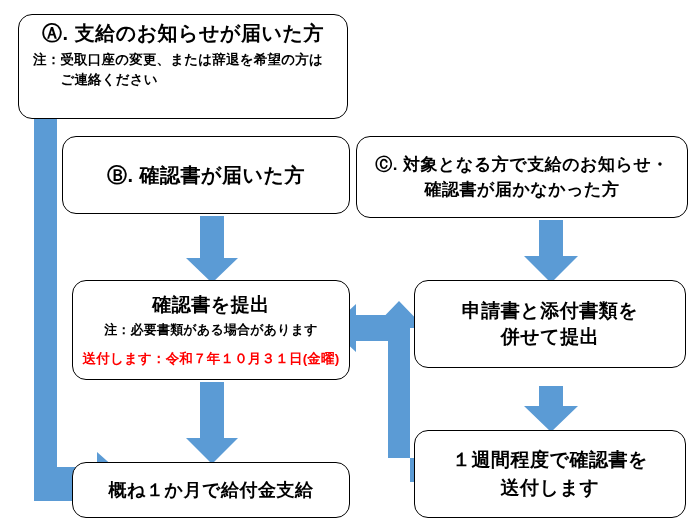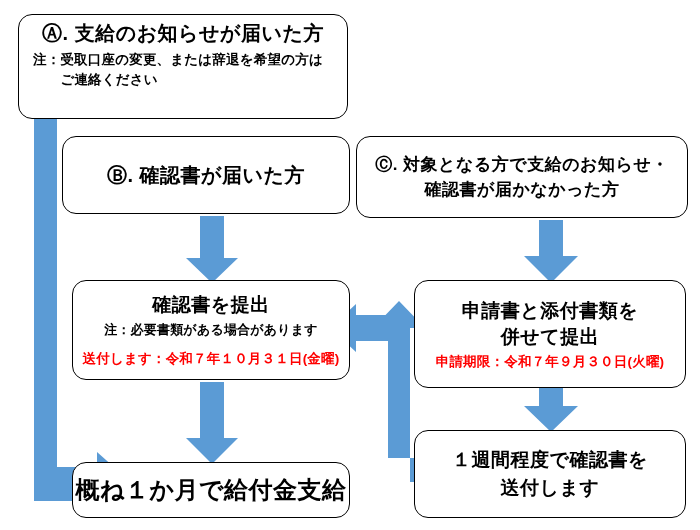--- a/index.html
+++ b/index.html
@@ -63,25 +63,25 @@
   #node-b { left: 62px;  top: 136px; width: 288px; height: 78px; }
   #node-b .title { font-size: 20px; }
 
   #node-c { left: 356px; top: 136px; width: 332px; height: 82px; }
   #node-c .title { font-size: 17px; line-height: 1.5; }
 
   #node-d { left: 72px;  top: 280px; width: 278px; height: 100px; padding: 4px 6px 2px; }
   #node-d .title { font-size: 19px; margin-bottom: 4px; }
   #node-d .note  { text-align: center; font-size: 13px; margin-bottom: 10px; }
 
-  #node-e { left: 414px; top: 280px; width: 272px; height: 108px; padding: 4px 6px 2px; }
+  #node-e { left: 414px; top: 280px; width: 272px; height: 88px; padding: 4px 6px 2px; }
   #node-e .title { font-size: 19px; line-height: 1.35; margin-bottom: 3px; }
 
   #node-f { left: 72px;  top: 462px; width: 278px; height: 56px; }
-  #node-f .title { font-size: 24px; }
+  #node-f .title { font-size: 18px; }
 
   #node-g { left: 414px; top: 430px; width: 272px; height: 88px; }
   #node-g .title { font-size: 19px; line-height: 1.45; }
 
   .red { color: #ff0000; }
 
   
   #arrow-layer {
     position: absolute;
     left: 0; top: 0;
@@ -127,21 +127,20 @@
 
   <div class="node" id="node-d">
     <div class="title">確認書を提出</div>
     <div class="note">注：必要書類がある場合があります</div>
     <div class="deadline red">送付します：令和７年１０月３１日(金曜)</div>
   </div>
 
   <div class="node" id="node-e">
     <div class="title">申請書と添付書類を
 併せて提出</div>
-    <div class="deadline red">申請期限：令和７年９月３０日(火曜)</div>
   </div>
 
   <div class="node" id="node-f">
     <div class="title">概ね１か月で給付金支給</div>
   </div>
 
   <div class="node" id="node-g">
     <div class="title">１週間程度で確認書を
 送付します</div>
   </div>

